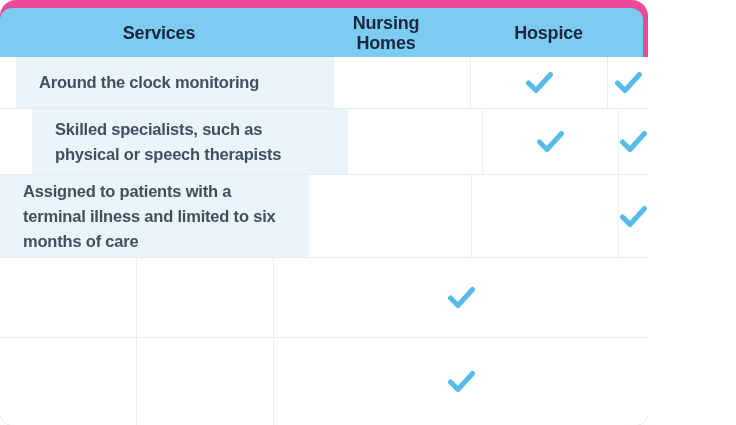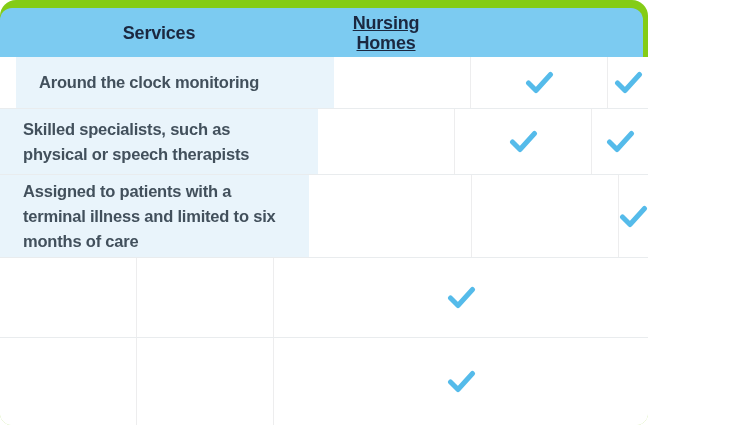--- a/index.html
+++ b/index.html
@@ -5,21 +5,21 @@
   html, body {
     margin: 0;
     padding: 0;
     background: #ffffff;
     font-family: "Liberation Sans", "DejaVu Sans", sans-serif;
   }
   .card {
     position: relative;
     width: 648px;
     height: 425px;
-    background: #84cc16;               
+    background: #ec4899;               
     border-radius: 16px 16px 12px 12px;
     overflow: hidden;
     box-sizing: border-box;
   }
   
   .header {
     display: flex;
     margin: 8px 5px 0 0;
     height: 49px;
     background: #7ccbf1;
@@ -31,36 +31,36 @@
     justify-content: center;
     text-align: center;
     color: #1b2840;
     font-weight: bold;
     font-size: 18px;
     line-height: 20px;
     letter-spacing: -0.2px;
   }
   .hcol-services { width: 318px; }
   .hcol-al       { width: 134px; }
-  .hcol-nh       { width: 136px; text-decoration: underline; }
+  .hcol-nh       { width: 136px; }
   .hcol-hospice  { flex: 1; }
   .hcol-al span, .hcol-nh span { max-width: 92px; }
   
   .tbody {
     background: #ffffff;
     height: 368px;
   }
   .trow {
     display: flex;
     box-sizing: border-box;
     background: #ffffff;
   }
   .trow + .trow { border-top: 1px solid #e9ecee; }
   .r1 { height: 51px; padding-left: 16px; }
-  .r2 { height: 66px; }
+  .r2 { height: 66px; padding-left: 32px; }
   .r3 { height: 83px; gap: 15px; }
   .r4 { height: 80px; }
   .r5 { height: 88px; }
   .cell-service {
     width: 318px;
     box-sizing: border-box;
     background: #e9f4fb;
     display: flex;
     align-items: center;
     padding: 0 30px 0 23px;
@@ -92,20 +92,23 @@
 <body>
 
 <div class="card">
 
   <div class="header">
     <div class="hcol hcol-services">
       <span>Services</span>
     </div>
     <div class="hcol hcol-nh">
       <span>Nursing Homes</span>
+    </div>
+    <div class="hcol hcol-hospice">
+      <span>Hospice</span>
     </div>
   </div>
 
   <div class="tbody">
 
     <div class="trow r1">
       <div class="cell-service">
         <span>Around the clock monitoring</span>
       </div>
       <div class="cell-check cell-al">

